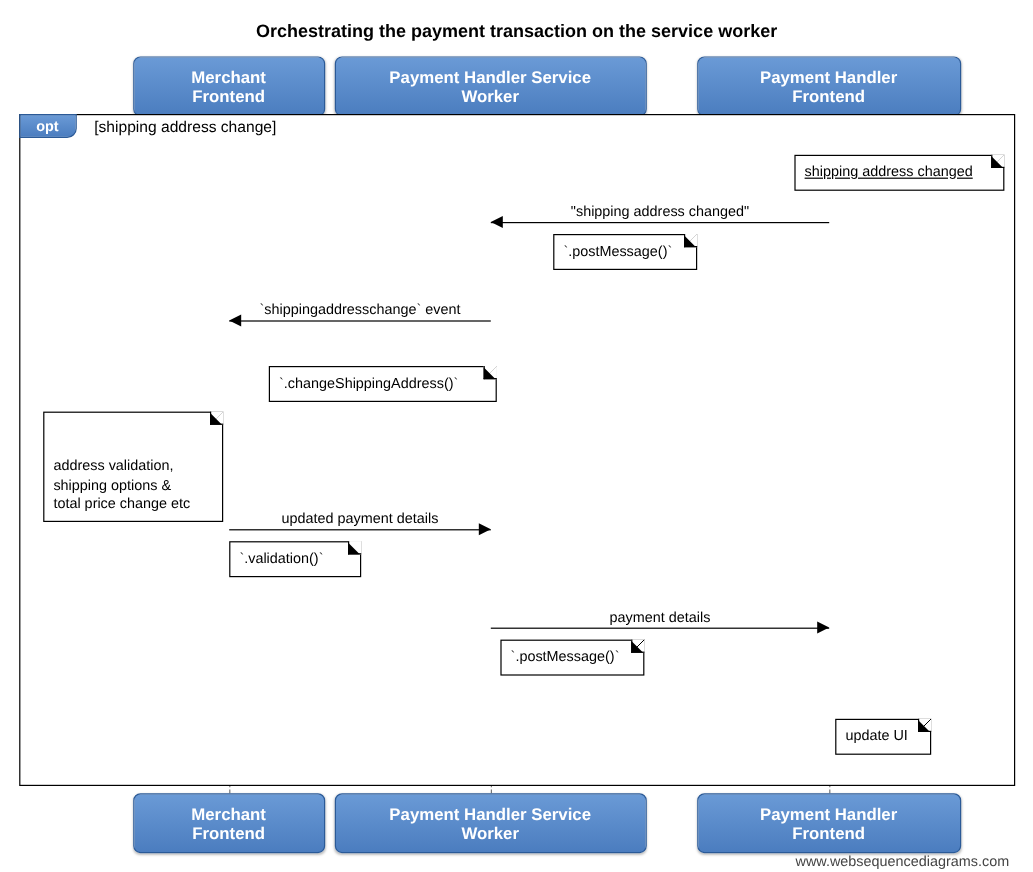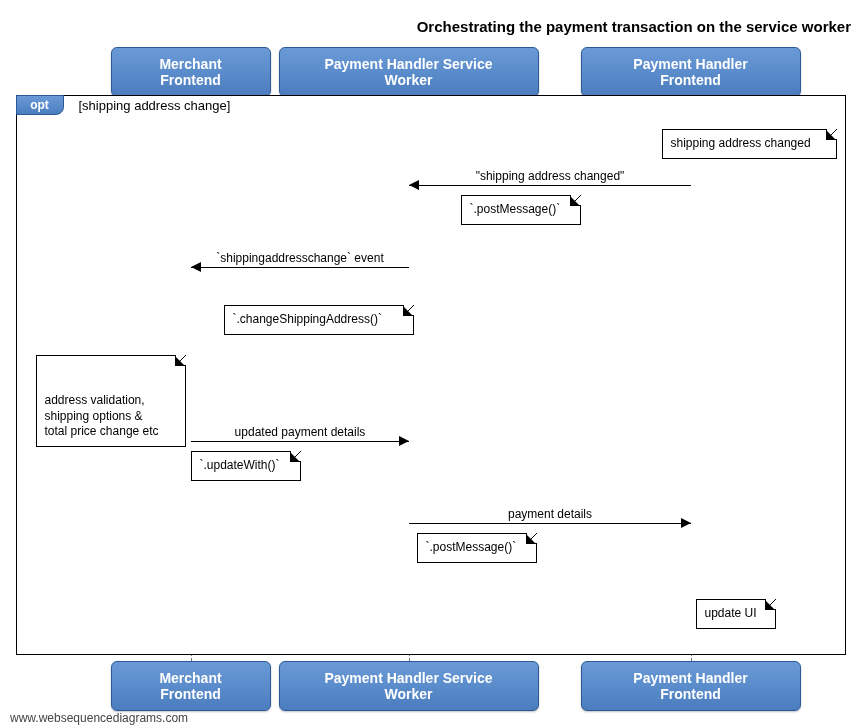--- a/index.html
+++ b/index.html
@@ -5,21 +5,21 @@
   body {
     margin: 0;
     padding: 10px;
     font-family: Arial, Helvetica, sans-serif;
     font-size: 13px;
     background: #fff;
     width: 861px;
     box-sizing: border-box;
   }
   .title {
-    text-align: right;
+    text-align: center;
     font-size: 15px;
     font-weight: bold;
     margin: 8px 0 12px 0;
   }
   .stage {
     position: relative;
     width: 840px;
     height: 660px;
     margin: 0 auto;
   }
@@ -126,21 +126,21 @@
   }
   .arrow-left { border-right: 10px solid #000; }
   .arrow-right { border-left: 10px solid #000; }
   .msg-label {
     position: absolute;
     font-size: 12px;
     text-align: center;
     white-space: nowrap;
   }
   .attribution {
-    text-align: left;
+    text-align: right;
     font-size: 12px;
     color: #444;
     margin-top: 4px;
     padding-right: 10px;
   }
 </style>
 </head>
 <body>
 
 <div class="title">Orchestrating the payment transaction on the service worker</div>
@@ -153,54 +153,54 @@
 
   <div class="participant" style="left:100px; top:0; width:160px;">Merchant Frontend</div>
   <div class="participant" style="left:268px; top:0; width:260px;">Payment Handler Service Worker</div>
   <div class="participant" style="left:570px; top:0; width:220px;">Payment Handler Frontend</div>
 
   <div class="opt-box" style="left:5px; top:48px; width:830px; height:560px;">
     <div class="opt-tag">opt</div>
     <div class="opt-guard">[shipping address change]</div>
   </div>
 
-  <div class="note" style="left:651px; top:82px; width:175px;">
+  <div class="note" style="left:651px; top:82px; width:175px;text-decoration:underline;">
     <span class="fold"></span>
     <span class="note-inner">shipping address changed</span>
   </div>
 
   <div class="msg-label" style="left:399px; top:122px; width:281px;">"shipping address changed"</div>
   <div class="msg-line" style="left:398px; top:138px; width:282px;"></div>
   <div class="arrow-head arrow-left" style="left:398px; top:133px;"></div>
   <div class="note" style="left:450px; top:148px; width:120px;">
     <span class="fold"></span>
     <span class="note-inner">`.postMessage()`</span>
   </div>
 
   <div class="msg-label" style="left:181px; top:204px; width:217px;">`shippingaddresschange` event</div>
   <div class="msg-line" style="left:180px; top:220px; width:218px;"></div>
   <div class="arrow-head arrow-left" style="left:180px; top:215px;"></div>
   <div class="note" style="left:213px; top:230px; width:190px;margin-top:28px;">
     <span class="fold"></span>
     <span class="note-inner">`.changeShippingAddress()`</span>
   </div>
 
-  <div class="note" style="left:25px; top:296px; width:150px; white-space:pre-line;margin-top:12px;">
+  <div class="note" style="left:25px; top:296px; width:150px; white-space:pre-line;">
     <span class="fold"></span>
     <span class="note-inner">address validation,
 shipping options &amp;
 total price change etc</span>
   </div>
 
   <div class="msg-label" style="left:181px; top:378px; width:217px;">updated payment details</div>
   <div class="msg-line" style="left:180px; top:394px; width:218px;"></div>
   <div class="arrow-head arrow-right" style="left:388px; top:389px;"></div>
   <div class="note" style="left:180px; top:404px; width:110px;">
     <span class="fold"></span>
-    <span class="note-inner">`.updateWith()`</span>
+    <span class="note-inner">`.validation()`</span>
   </div>
 
   <div class="msg-label" style="left:399px; top:460px; width:281px;text-align:center;">payment details</div>
   <div class="msg-line" style="left:398px; top:476px; width:282px;"></div>
   <div class="arrow-head arrow-right" style="left:670px; top:471px;"></div>
   <div class="note" style="left:406px; top:486px; width:120px;">
     <span class="fold"></span>
     <span class="note-inner">`.postMessage()`</span>
   </div>
 

